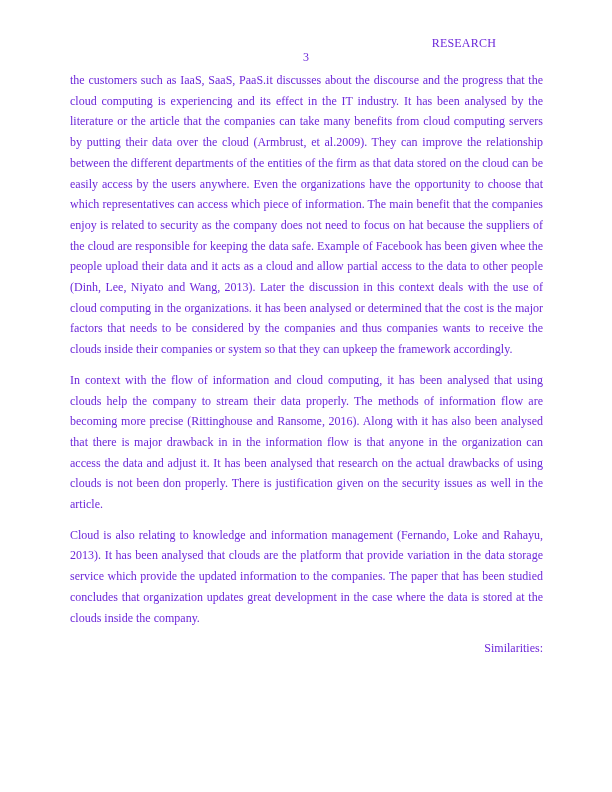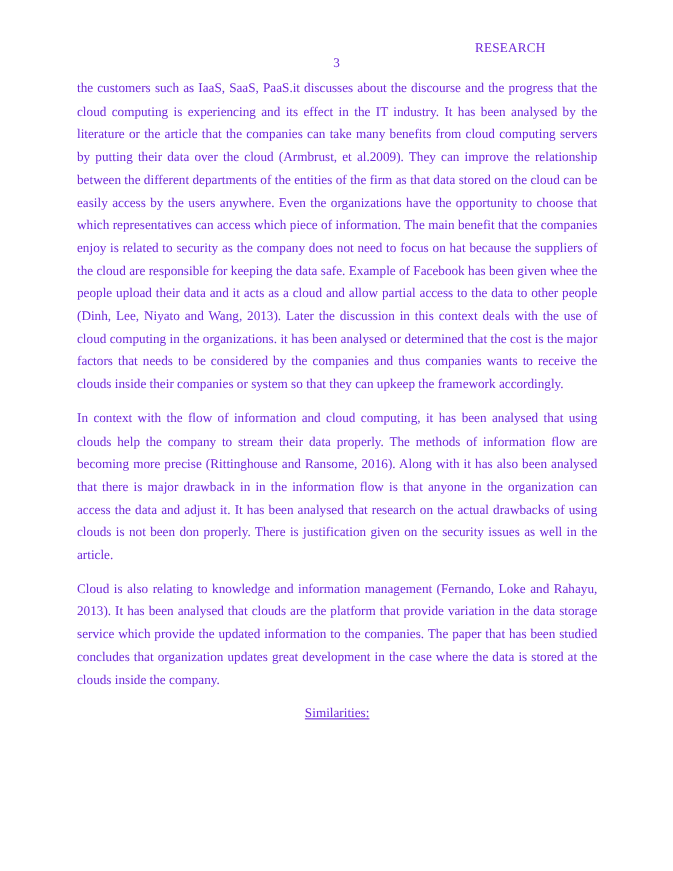--- a/index.html
+++ b/index.html
@@ -39,22 +39,21 @@
     width: 473px;
   }
   .content p {
     margin: 0 0 10px 0;
     font-size: 12px;
     line-height: 20.7px;
     text-align: justify;
     text-justify: inter-word;
   }
   .content p:last-child {
-    text-align: center;
-    text-decoration: underline;
+    text-align: right;
   }
 </style>
 </head>
 <body>
 
 <div class="page">
   <div class="running-head">RESEARCH</div>
 
   <div class="page-number">3</div>
 

